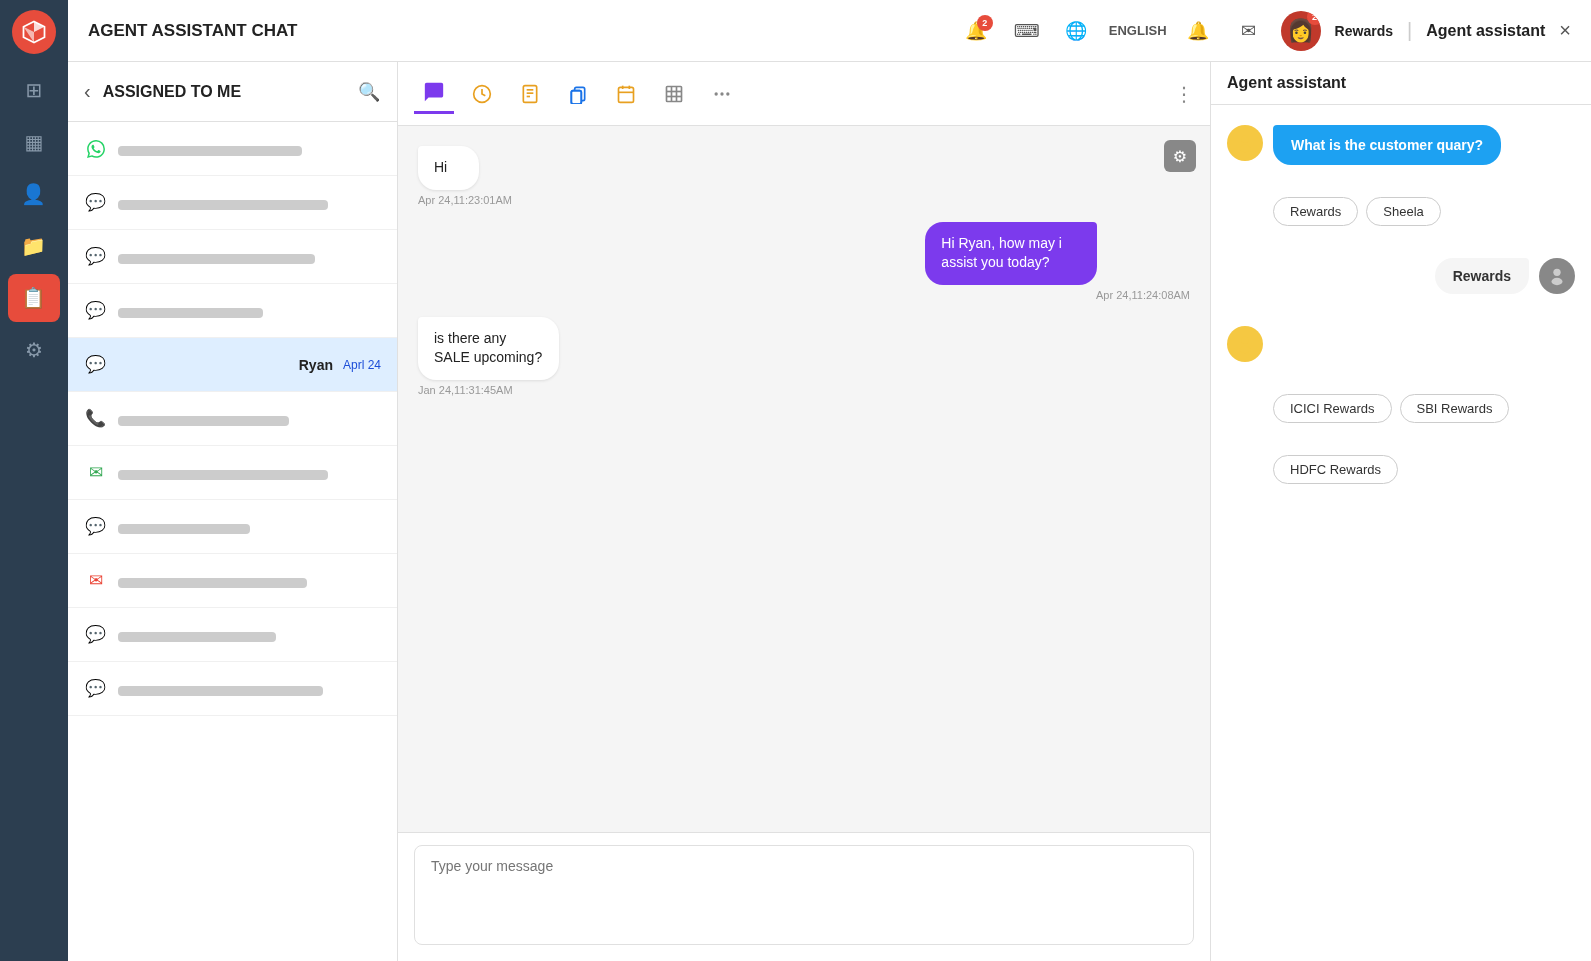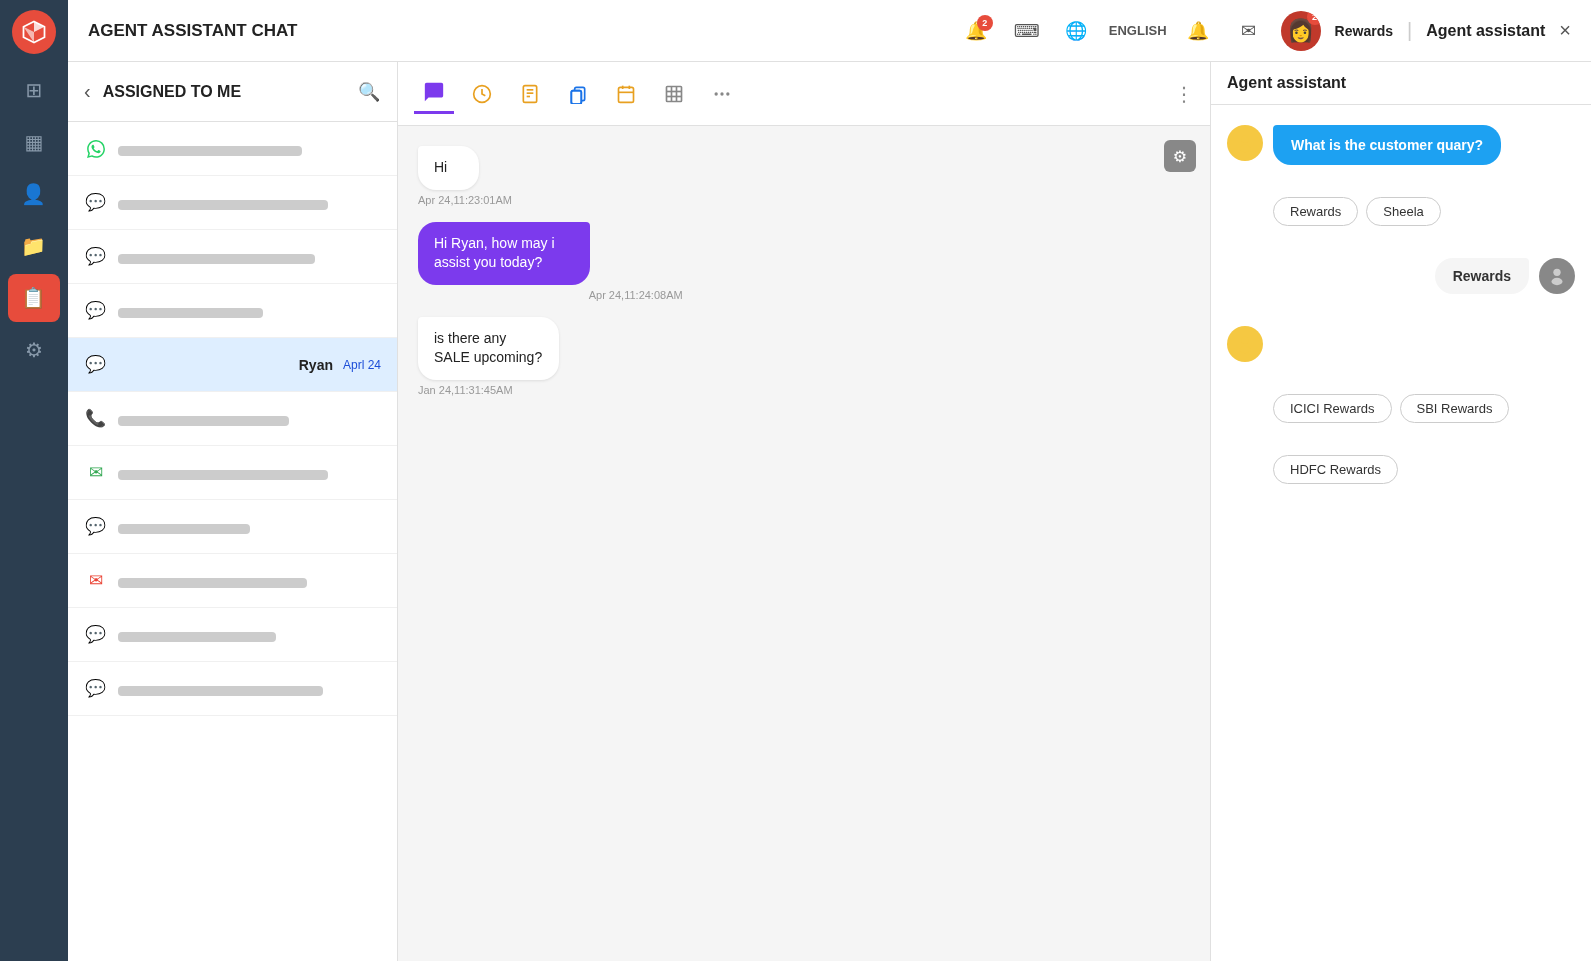--- a/index.html
+++ b/index.html
@@ -133,21 +133,21 @@
       position: relative;
     }
     .settings-gear {
       position: absolute; top: 14px; right: 14px;
       width: 32px; height: 32px; background: #888; border-radius: 6px;
       display: flex; align-items: center; justify-content: center;
       color: white; font-size: 16px; cursor: pointer;
     }
     .msg-row { display: flex; }
     .msg-row.left { justify-content: flex-start; }
-    .msg-row.right { }
+    .msg-row.right { justify-content: flex-end; }
     .msg-bubble {
       max-width: 65%;
       padding: 12px 16px;
       border-radius: 18px;
       font-size: 14px;
       line-height: 1.4;
     }
     .msg-bubble.left {
       background: #fff;
       color: #222;
@@ -542,20 +542,23 @@
       <div class="msg-row left">
         <div>
           <div class="msg-bubble left">
             <span>is there any SALE upcoming?</span>
           </div>
           <div class="msg-time">Jan 24,11:31:45AM</div>
         </div>
       </div>
     </div>
 
+    <div id="chat-input-area">
+      <textarea id="chat-input" placeholder="Type your message" style=""></textarea>
+    </div>
   </div>
 
   <div id="agent-panel">
     <div id="agent-panel-header">
       <span id="agent-panel-title">Agent assistant</span>
     </div>
     <div id="agent-chat">
 
       <div class="agent-msg-row">
         <div class="agent-avatar">

